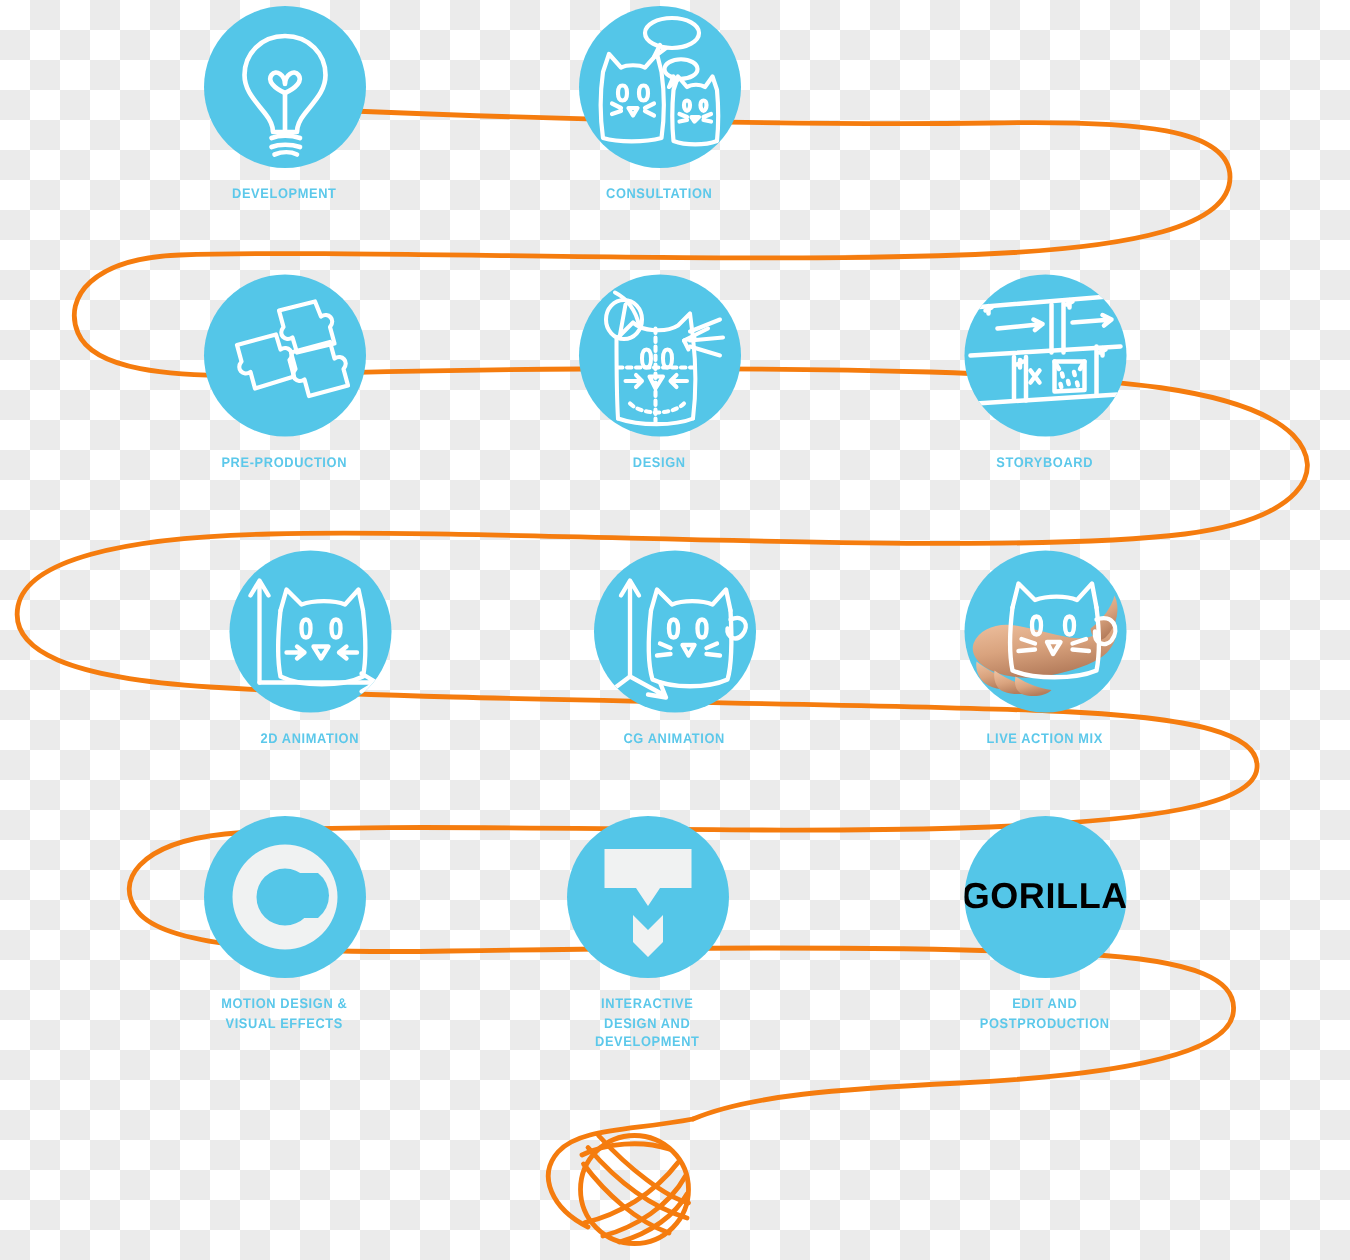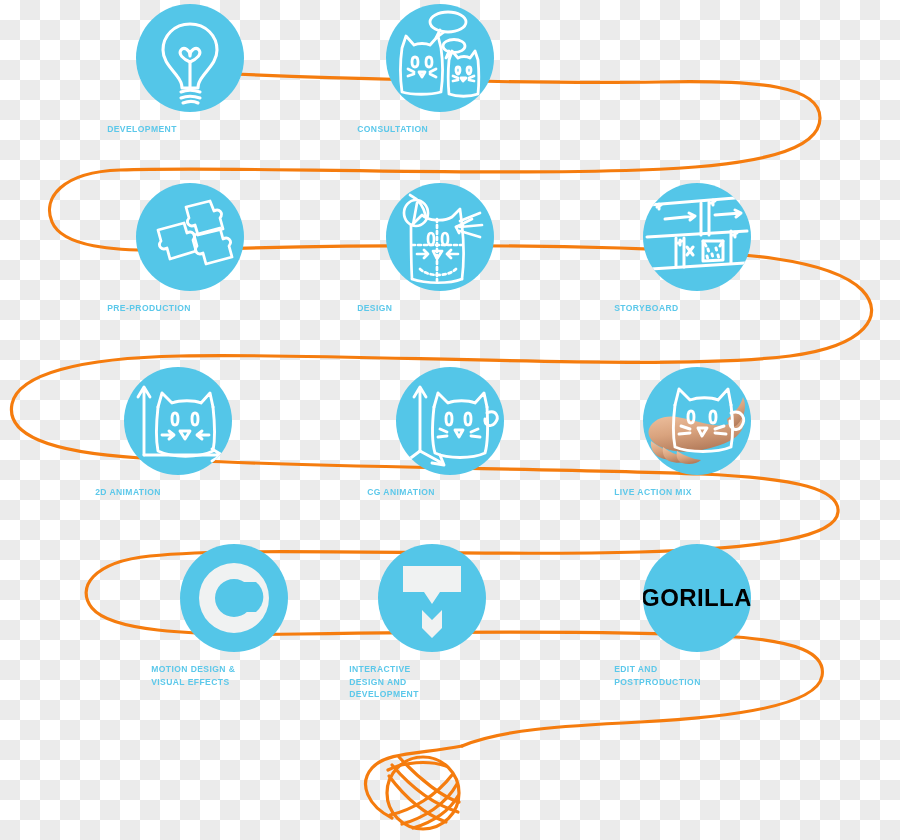--- a/index.html
+++ b/index.html
@@ -26,21 +26,21 @@
     top: 0;
     width: 900px;
     height: 840px;
     z-index: 1;
   }
   .node {
     position: absolute;
     z-index: 2;
     width: 179px;
     margin-left: -80px;
-    text-align: left;
+    text-align: center;
   }
   .disc {
     position: relative;
     width: 108px;
     height: 108px;
     margin: 0 auto;
     border-radius: 50%;
     background: #54c6e8;
     overflow: hidden;
   }
@@ -228,21 +228,21 @@
           <path d="M60 58 L60 78 L80 77 L80 58 Z"></path>
           <path d="M60 58 L63 63 M80 58 L77 63"></path>
           <path d="M65 66 L65.5 68 M73 65 L73.5 67 M69 71 L69.5 73 M64 73 L64.5 75 M75 72 L75.5 74"></path>
           <path d="M44 64 L50 72 M50 64 L44 72"></path>
         </g>
       </svg>
     </div>
     <div class="label">STORYBOARD</div>
   </div>
 
-  <div class="node" style="left:168px; top:367px;">
+  <div class="node" style="left:197px; top:367px;">
     <div class="disc">
       <svg width="108" height="108" viewBox="0 0 108 108">
         <g fill="none" stroke="#ffffff" stroke-width="2.9" stroke-linecap="round" stroke-linejoin="round">
           <path d="M20 88 L20 22 M14 30 L20 20 L26 30"></path>
           <path d="M20 88 L96 88 M88 82 L98 88 L88 94"></path>
           <path d="M34 40 L38 26 L48 36 C56 33, 70 33, 77 36 L86 26 L89 40"></path>
           <path d="M34 40 C32 58, 32 74, 34 84 C48 91, 75 91, 89 84 C91 74, 91 58, 89 40"></path>
           <path d="M48 52 C48 48, 49 46, 51 46 C53 46, 54 48, 54 52 C54 56, 53 58, 51 58 C49 58, 48 56, 48 52 Z"></path>
           <path d="M68 52 C68 48, 69 46, 71 46 C73 46, 74 48, 74 52 C74 56, 73 58, 71 58 C69 58, 68 56, 68 52 Z"></path>
           <path d="M56 64 L61 72 L66 64 Z"></path>
@@ -304,21 +304,21 @@
           <path d="M55 61 L59 69 L64 61 Z"></path>
           <path d="M38 59 L47 62 M36 67 L47 66"></path>
           <path d="M81 59 L72 62 M83 67 L72 66"></path>
           <path d="M88 46 C99 42, 104 52, 98 60 C94 65, 86 62, 87 54"></path>
         </g>
       </svg>
     </div>
     <div class="label">LIVE ACTION MIX</div>
   </div>
 
-  <div class="node" style="left:180px; top:544px;padding-left:44px;">
+  <div class="node" style="left:180px; top:544px;">
     <div class="disc">
       <svg width="108" height="108" viewBox="0 0 108 108">
         <path d="M54 19 A35 35 0 1 0 54 89 A35 35 0 1 0 54 19 Z M54 35 A19 19 0 1 1 54 73 A19 19 0 1 1 54 35 Z" fill="#f0f2f2" fill-rule="evenodd"></path>
         <rect x="46" y="38" width="30" height="30" fill="#54c6e8"></rect>
         <path d="M46 38 L46 68 L76 68 L76 38 Z" fill="none" stroke="#f0f2f2" stroke-width="0"></path>
         <path d="M76 38 A19 19 0 0 1 76 68 L76 38 Z" fill="#54c6e8"></path>
       </svg>
     </div>
     <div class="label">MOTION DESIGN &amp;
 VISUAL EFFECTS</div>

